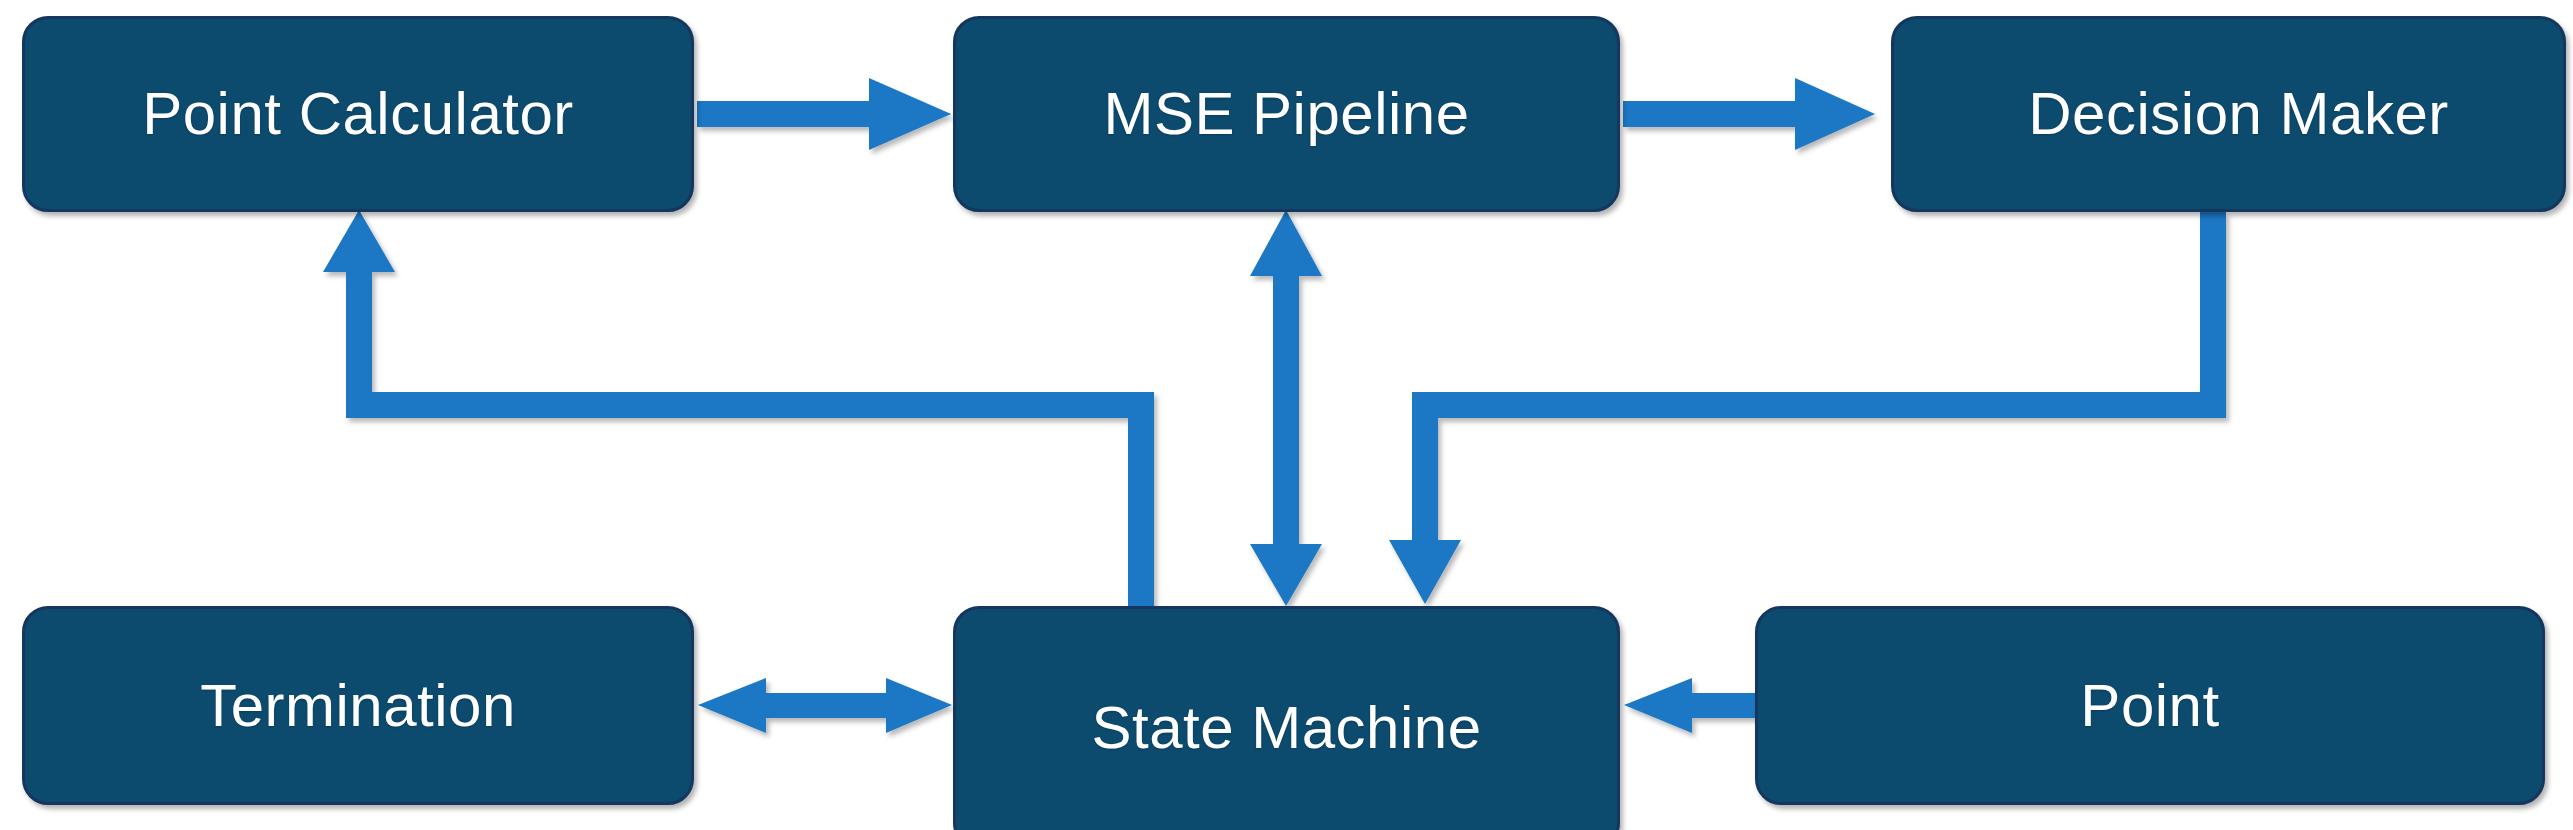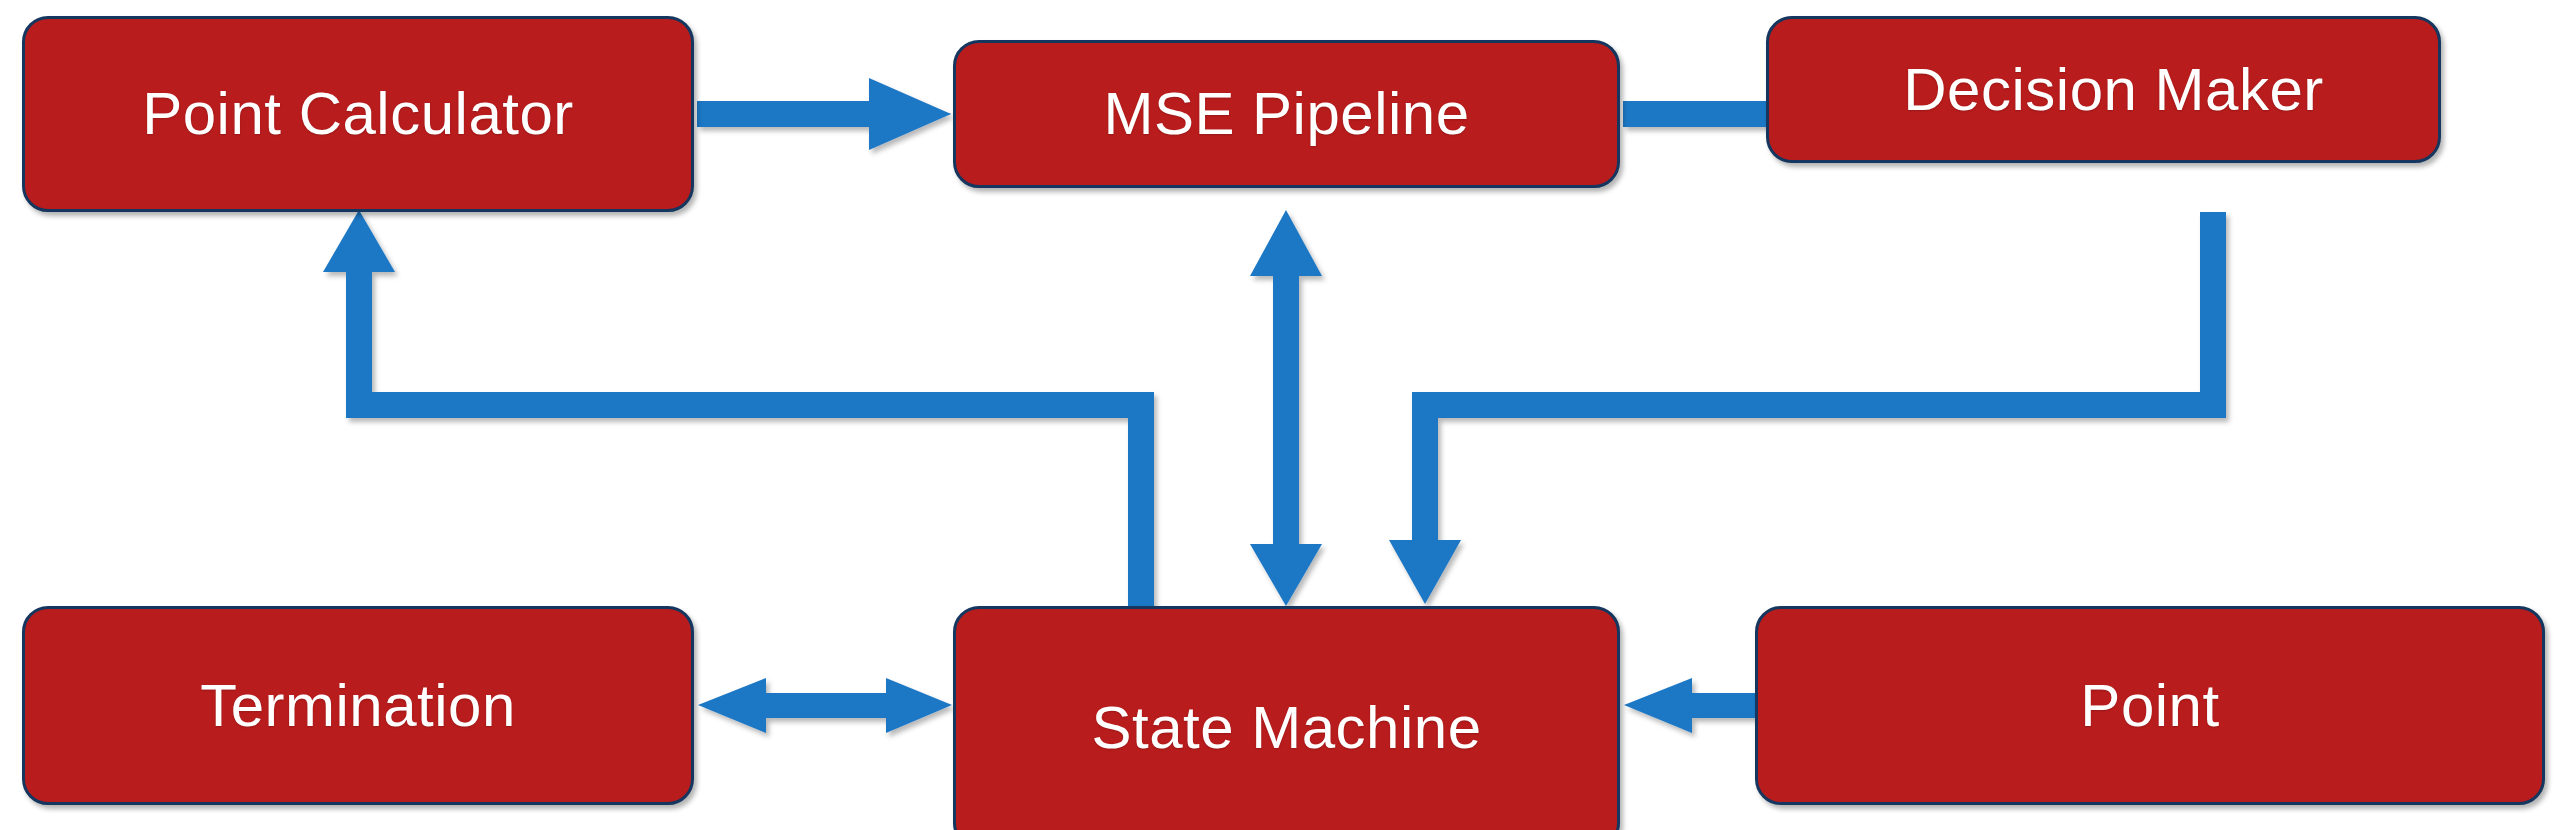--- a/index.html
+++ b/index.html
@@ -20,21 +20,21 @@
   #edges {
     position: absolute;
     left: 0;
     top: 0;
     width: 2573px;
     height: 830px;
   }
   .node {
     position: absolute;
     box-sizing: border-box;
-    background: #b91c1c;
+    background: #0c4a6e;
     border: 3px solid #15365E;
     border-radius: 26px;
     display: flex;
     align-items: center;
     justify-content: center;
     box-shadow: 3px 4px 5px rgba(0,0,0,0.30);
     z-index: 3;
   }
   .node-label {
     color: #FFFFFF;
@@ -100,25 +100,25 @@
       <rect x="1686" y="693" width="90" height="25" fill="#1F77C4"></rect>
       <polygon points="1692,678 1692,733 1624,705" fill="#1F77C4"></polygon>
       <polygon points="1770,678 1770,733 1836,705" fill="#1F77C4"></polygon>
     </g>
   </svg>
 
   <div class="node" style="left:22px; top:16px; width:672px; height:196px;">
     <span class="node-label">Point Calculator</span>
   </div>
 
-  <div class="node" style="left:953px; top:16px; width:667px; height:148px;margin-top:24px;">
+  <div class="node" style="left:953px; top:16px; width:667px; height:196px;">
     <span class="node-label">MSE Pipeline</span>
   </div>
 
-  <div class="node" style="left:1766px; top:16px; width:675px; height:147px;padding-left:20px;">
+  <div class="node" style="left:1891px; top:16px; width:675px; height:196px;padding-left:20px;">
     <span class="node-label">Decision Maker</span>
   </div>
 
   <div class="node" style="left:22px; top:606px; width:672px; height:199px;">
     <span class="node-label">Termination</span>
   </div>
 
   <div class="node" style="left:953px; top:606px; width:667px; height:243px;">
     <span class="node-label">State Machine</span>
   </div>

